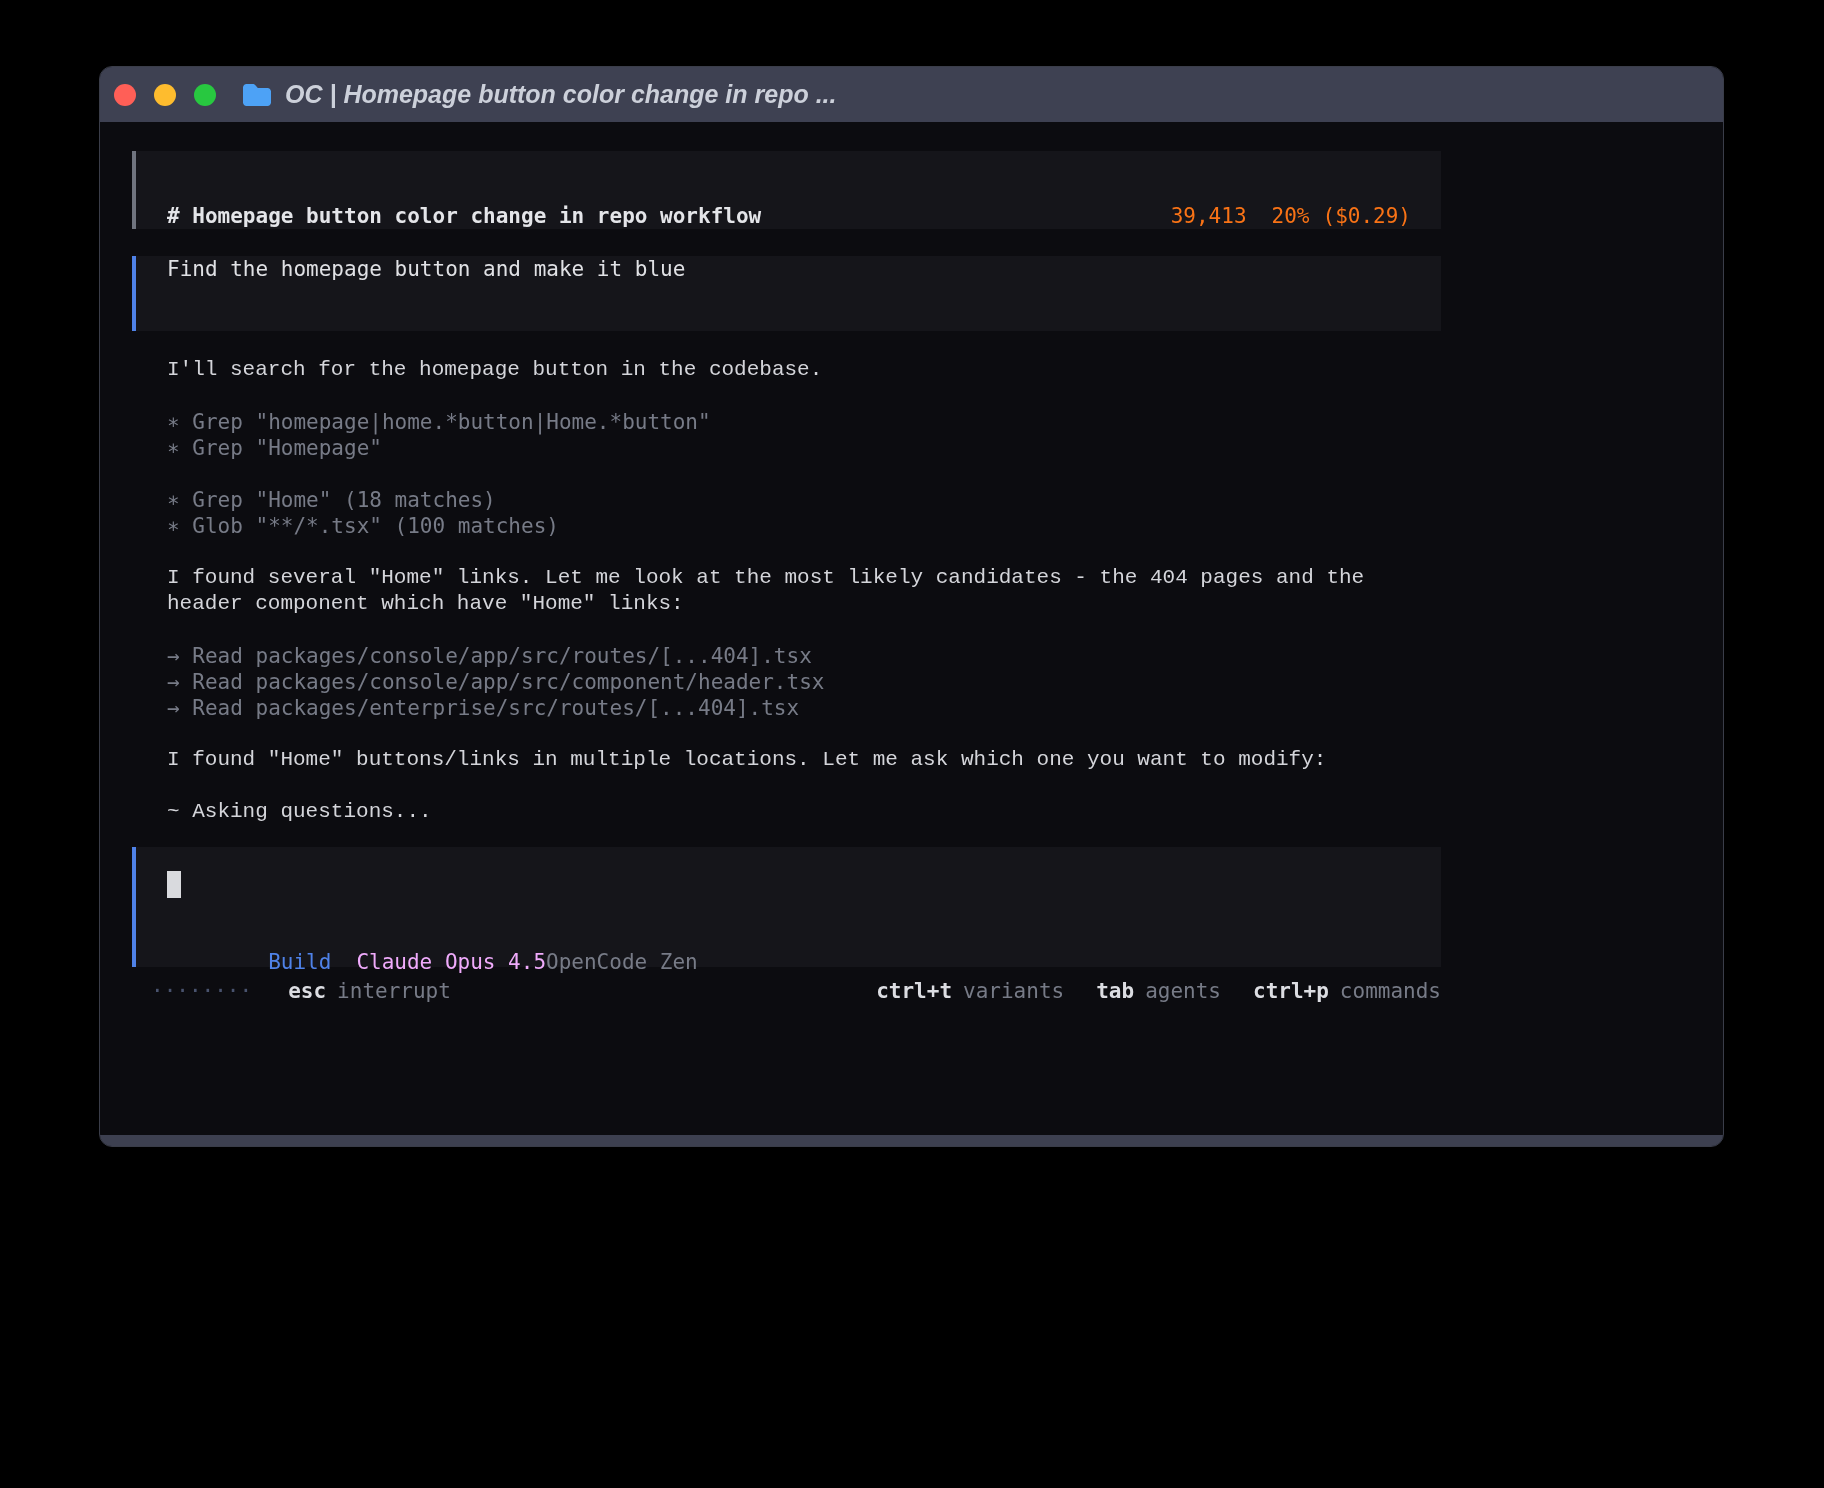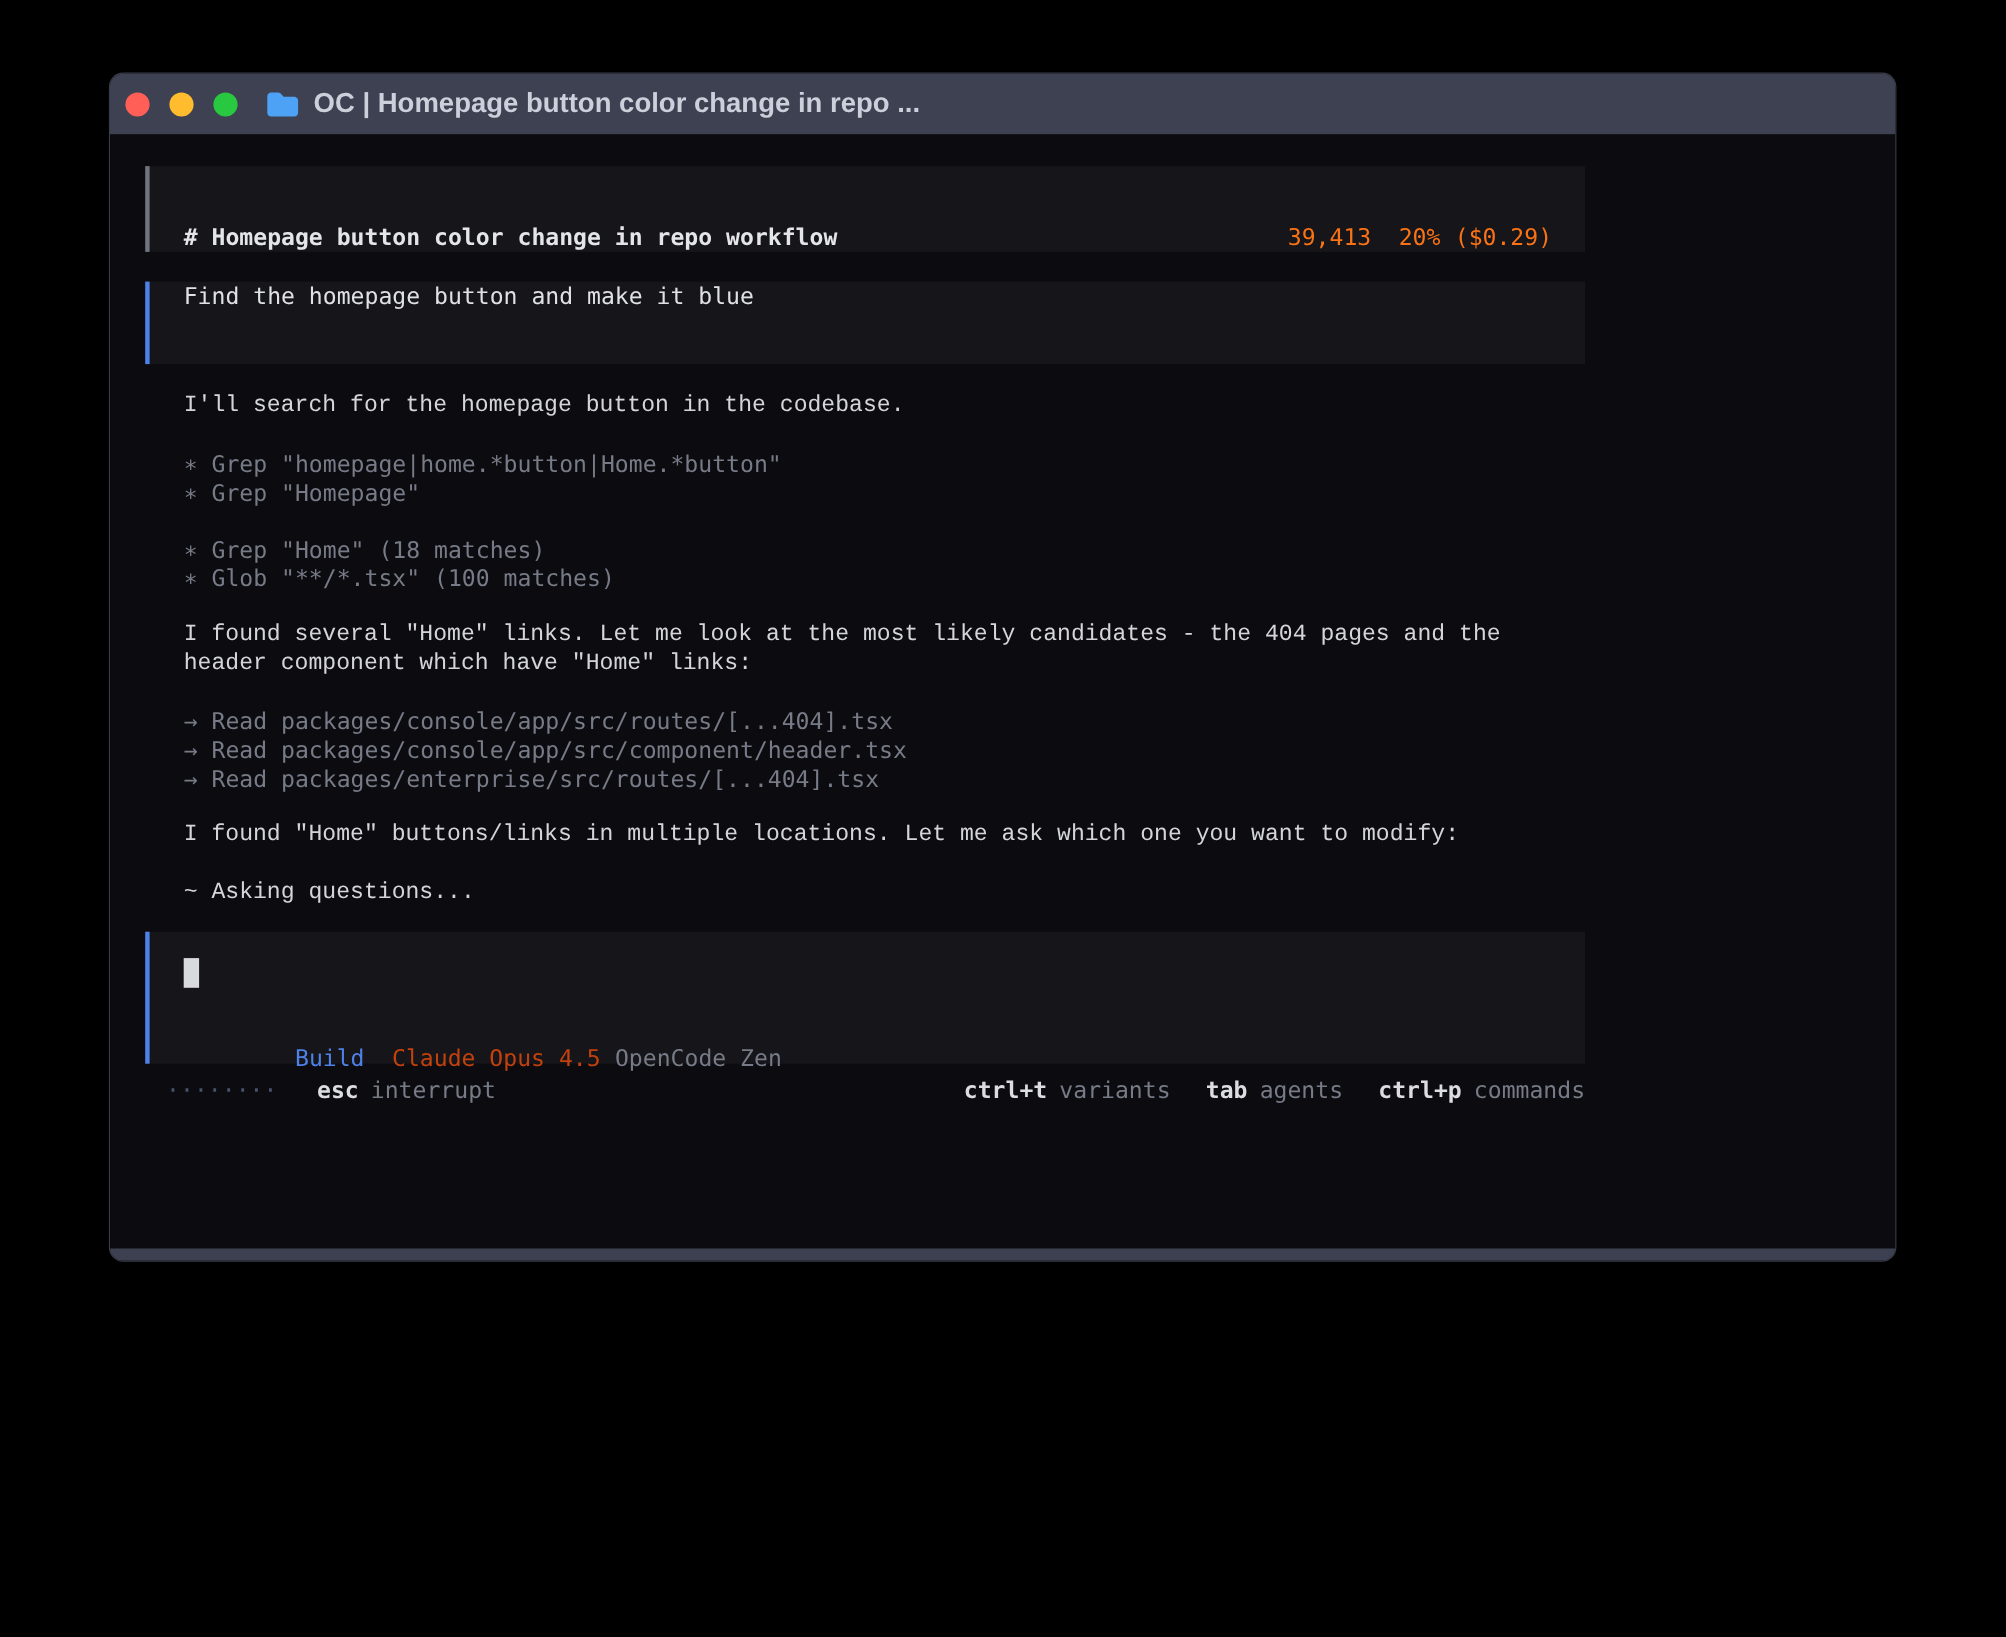--- a/index.html
+++ b/index.html
@@ -11,21 +11,21 @@
 
   
   .titlebar { height:55px; background:#3e4152; display:flex; align-items:center; }
   .lights { display:flex; gap:18px; margin-left:14px; }
   .light { width:22px; height:22px; border-radius:50%; }
   .light.red { background:#ff5f57; }
   .light.yellow { background:#febc2e; }
   .light.green { background:#28c840; }
   .title-wrap { display:flex; align-items:center; gap:13px; margin-left:26px; }
   .win-title { font-family:"Liberation Sans", sans-serif; font-weight:bold;
-               font-size:25px; color:#ccd0da; white-space:pre; }
+               font-size:25px; color:#ccd0da; white-space:pre;font-style:italic; }
 
   
   .window-footer { position:absolute; left:0; right:0; bottom:0; height:11px; background:#3d4050; }
 
   
   .content { position:absolute; left:32px; top:84px; width:1309px;
              font-size:21px; line-height:26px; color:#d4d5da; }
 
   .header-block { height:78px; background:#15151a; border-left:4px solid #70747f;
                   display:flex; align-items:flex-end; justify-content:space-between;
@@ -49,21 +49,21 @@
   .status-icon { color:#9fb0d0; }
   .status-agent { color:#e0e1e5; margin-left:25px; margin-right:13px; }
   .dim { color:#777b87; }
   .status-sep { margin-right:13px; }
 
   .input-block { margin-top:22px; height:120px; background:#15151a; border-left:4px solid #4f82e8;
                  padding:24px 0 0 31px; }
   .cursor { display:block; width:14px; height:27px; background:#d9dade; }
   .model-line { margin-top:25px; white-space:pre; }
   .agent-name { color:#4f82e8; margin-right:25px; }
-  .model-name { color:#c2410c; margin-right:13px; }
+  .model-name { color:#f0abfc; }
   .provider { color:#777b87; }
 
   .hintbar { margin-top:11px; height:26px; display:flex; align-items:center;
              justify-content:space-between; white-space:pre; }
   .hint-left { display:flex; align-items:center; }
   .dots { color:#49536e; margin:0 36px 0 19px; }
   .key { color:#dcdde2; font-weight:bold; margin-right:11px; }
   .label { color:#777b87; }
   .hint-right { display:flex; align-items:center; }
   .pair { display:flex; align-items:center; }

